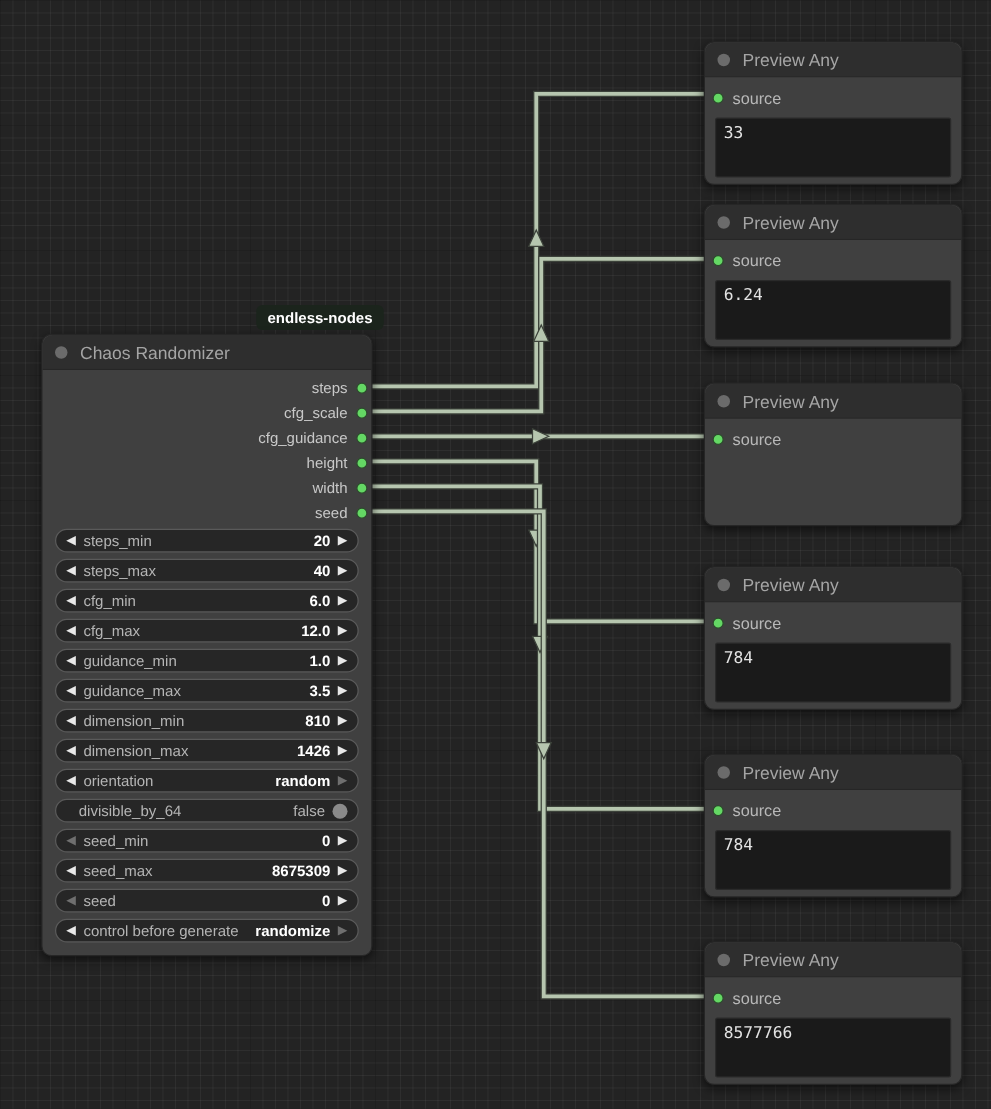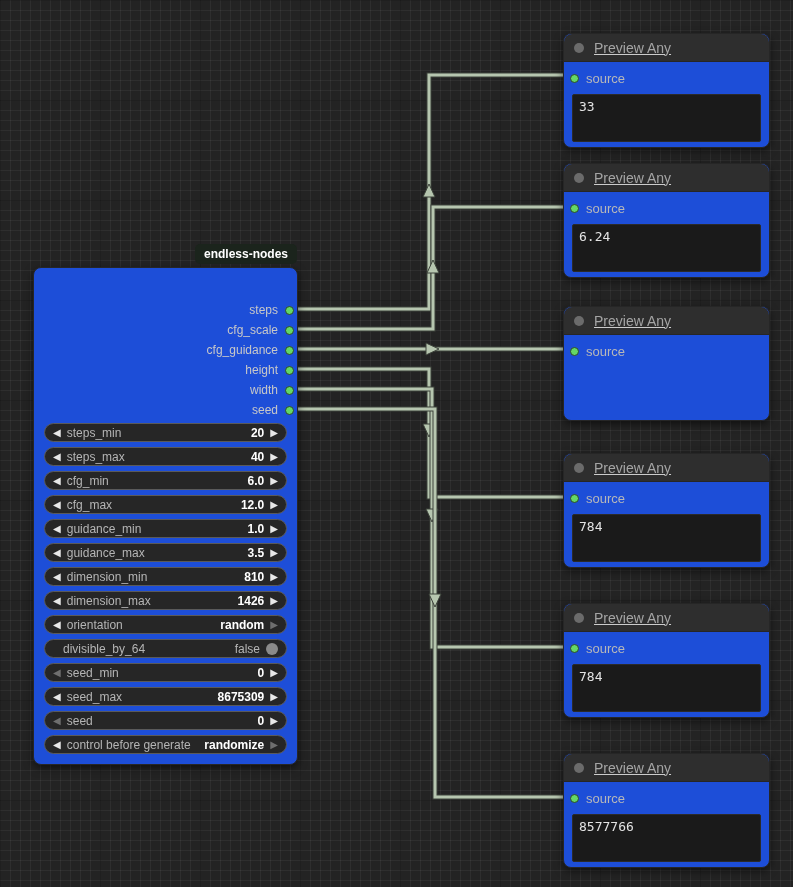--- a/index.html
+++ b/index.html
@@ -14,22 +14,22 @@
       linear-gradient(90deg, rgba(255,255,255,0.05) 1px, transparent 1px);
     background-size:100px 100px, 100px 100px, 10px 10px, 10px 10px;
     position:relative;
     color:#ccc;
   }
   #wire-layer { position:absolute; left:0; top:0; z-index:1; }
   .wire-under { fill:none; stroke:#3c423a; stroke-width:5; }
   .wire { fill:none; stroke:#b6c6af; stroke-width:3; }
   .wire-arrow { fill:#b6c6af; stroke:#3c423a; stroke-width:1; }
 
-  .node { position:absolute; z-index:2; background:#1d4ed8; border-radius:8px;
-          box-shadow:0 3px 8px rgba(0,0,0,0.55); border:1px solid #262626;text-decoration:underline; }
+  .node { position:absolute; z-index:2; background:#404040; border-radius:8px;
+          box-shadow:0 3px 8px rgba(0,0,0,0.55); border:1px solid #262626; }
   .node-header { height:28px; display:flex; align-items:center; gap:10px;
           padding:0 10px; background:#2e2e2e; border-radius:8px 8px 0 0;
           border-bottom:1px solid #262626; }
   .collapse-dot { width:10px; height:10px; border-radius:50%; background:#6b6b6b; flex:0 0 auto; }
   .node-title { font-size:14px; color:#a5a5a5; white-space:nowrap; }
 
   
   .badge { position:absolute; z-index:2; background:#1b241c; color:#ffffff;
            font-size:12px; font-weight:bold; padding:3px 9px; border-radius:5px; }
 
@@ -89,25 +89,29 @@
     <path class="wire" d="M291 389 H432 V647 H571"></path>
     <polygon class="wire-arrow" points="432,522 426,509 438,509"></polygon>
   </g>
   <g>
     <path class="wire-under" d="M291 409 H435 V797 H571"></path>
     <path class="wire" d="M291 409 H435 V797 H571"></path>
     <polygon class="wire-arrow" points="435,607 429,594 441,594"></polygon>
   </g>
 </svg>
 
-<div class="badge" style="left:195px; top:244px;">
+<div class="badge" style="left:205px; top:244px;">
   <span>endless-nodes</span>
 </div>
 
 <div class="node" style="left:33px; top:267px; width:265px; height:498px;">
+  <div class="node-header">
+    <span class="collapse-dot"></span>
+    <span class="node-title">Chaos Randomizer</span>
+  </div>
 
   <div class="output-row" style="top:32px;">
     <span class="output-label">steps</span>
     <span class="port-dot"></span>
   </div>
   <div class="output-row" style="top:52px;">
     <span class="output-label">cfg_scale</span>
     <span class="port-dot"></span>
   </div>
   <div class="output-row" style="top:72px;">

